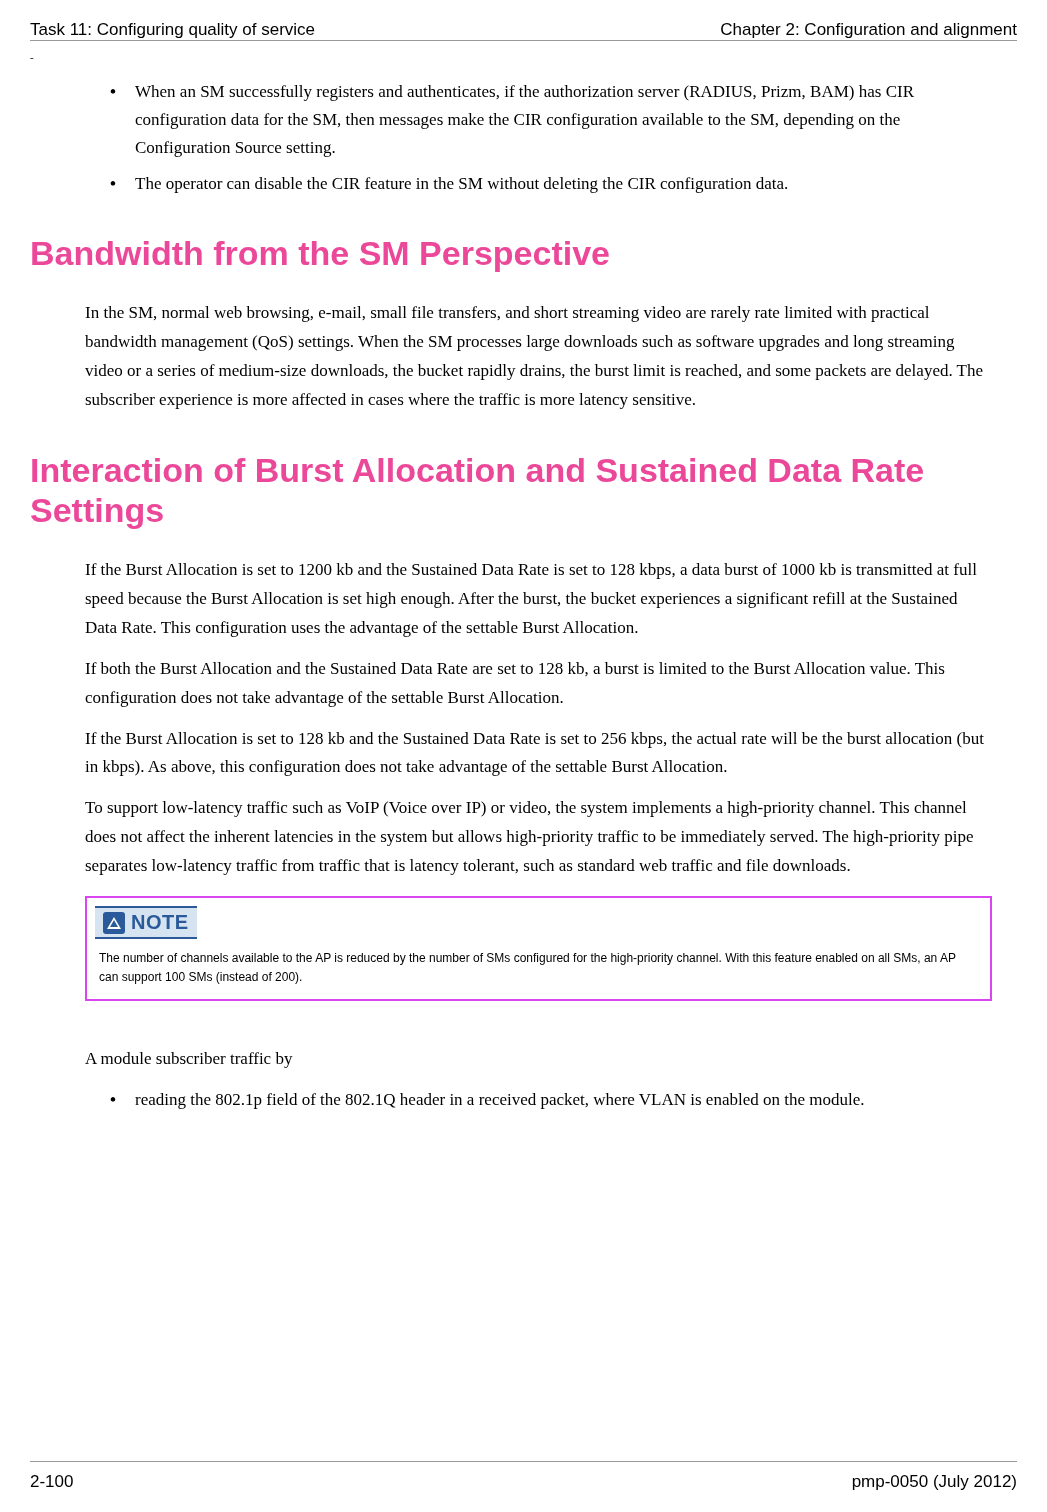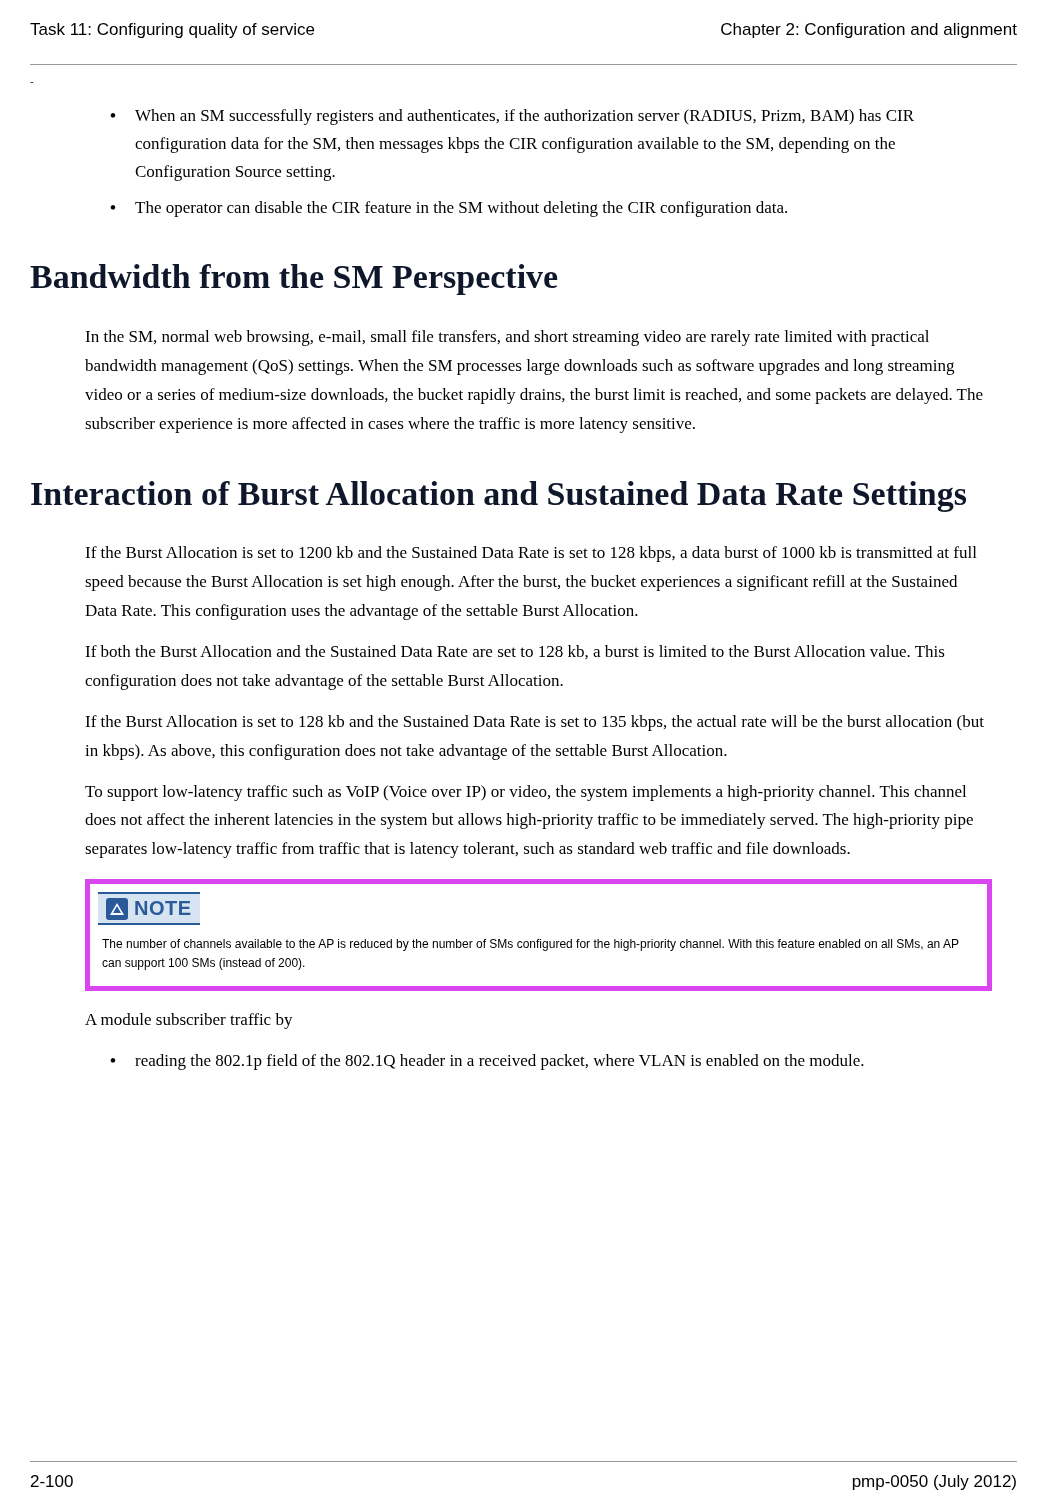--- a/index.html
+++ b/index.html
@@ -14,21 +14,21 @@
       height: 1512px;
       padding: 20px 30px;
       position: relative;
       color: #000;
     }
     .header {
       display: flex;
       justify-content: space-between;
       font-family: Verdana, Geneva, sans-serif;
       font-size: 17px;
-      padding-bottom: 24px;
+      padding-bottom: 0;
       border-bottom: 1px solid #999;
       margin-bottom: 10px;
     }
     .dash-mark {
       font-size: 11px;
       margin-bottom: 15px;
     }
     .content {
       padding-left: 55px;
       padding-right: 25px;
@@ -46,38 +46,38 @@
       padding-left: 25px;
     }
     ul.bullets li::before {
       content: "•";
       position: absolute;
       left: 0;
       font-size: 17px;
       font-weight: bold;
     }
     h1 {
-      font-family: Liberation Serif, serif;
+      font-family: Liberation Sans, sans-serif;
       font-weight: bold;
-      color: #0f172a;
+      color: #ec4899;
       font-size: 34px;
       margin-top: 35px;
       margin-bottom: 25px;
       margin-left: -55px;
       line-height: 1.2;
     }
     p.body-text {
       font-size: 17px;
       line-height: 1.7;
       margin-bottom: 12px;
     }
     .note-box {
-      border: 5px solid #d946ef;
+      border: 2px solid #d946ef;
       margin-top: 15px;
-      margin-bottom: 15px;
+      margin-bottom: 44px;
     }
     .note-header {
       display: inline-flex;
       align-items: center;
       background: #d6e3f0;
       border-top: 2px solid #2a5a9a;
       border-bottom: 2px solid #2a5a9a;
       padding: 3px 8px;
       margin: 8px 8px 6px 8px;
     }
@@ -144,31 +144,31 @@
 <div class="header">
   <span>Task 11: Configuring quality of service</span>
   <span>Chapter 2:  Configuration and alignment</span>
 </div>
 
 <div class="dash-mark">-</div>
 
 <div class="content">
 
   <ul class="bullets">
-    <li>When an SM successfully registers and authenticates, if the authorization server (RADIUS, Prizm, BAM) has CIR configuration data for the SM, then messages kbps the CIR configuration available to the SM, depending on the Configuration Source setting.</li>
+    <li>When an SM successfully registers and authenticates, if the authorization server (RADIUS, Prizm, BAM) has CIR configuration data for the SM, then messages make the CIR configuration available to the SM, depending on the Configuration Source setting.</li>
     <li>The operator can disable the CIR feature in the SM without deleting the CIR configuration data.</li>
   </ul>
 
   <h1>Bandwidth from the SM Perspective</h1>
   <p class="body-text">In the SM, normal web browsing, e-mail, small file transfers, and short streaming video are rarely rate limited with practical bandwidth management (QoS) settings. When the SM processes large downloads such as software upgrades and long streaming video or a series of medium-size downloads, the bucket rapidly drains, the burst limit is reached, and some packets are delayed. The subscriber experience is more affected in cases where the traffic is more latency sensitive.</p>
 
   <h1>Interaction of Burst Allocation and Sustained Data Rate Settings</h1>
   <p class="body-text">If the Burst Allocation is set to 1200 kb and the Sustained Data Rate is set to 128 kbps, a data burst of 1000 kb is transmitted at full speed because the Burst Allocation is set high enough. After the burst, the bucket experiences a significant refill at the Sustained Data Rate. This configuration uses the advantage of the settable Burst Allocation.</p>
   <p class="body-text">If both the Burst Allocation and the Sustained Data Rate are set to 128 kb, a burst is limited to the Burst Allocation value. This configuration does not take advantage of the settable Burst Allocation.</p>
-  <p class="body-text">If the Burst Allocation is set to 128 kb and the Sustained Data Rate is set to 135 kbps, the actual rate will be the burst allocation (but in kbps). As above, this configuration does not take advantage of the settable Burst Allocation.</p>
+  <p class="body-text">If the Burst Allocation is set to 128 kb and the Sustained Data Rate is set to 256 kbps, the actual rate will be the burst allocation (but in kbps). As above, this configuration does not take advantage of the settable Burst Allocation.</p>
 
   <p class="body-text">To support low-latency traffic such as VoIP (Voice over IP) or video, the system implements a high-priority channel. This channel does not affect the inherent latencies in the system but allows high-priority traffic to be immediately served. The high-priority pipe separates low-latency traffic from traffic that is latency tolerant, such as standard web traffic and file downloads.</p>
 
   <div class="note-box">
     <div class="note-header">
       <span class="note-icon">
         <span class="note-icon-triangle"></span>
       </span>
       <span class="note-label">NOTE</span>
     </div>

